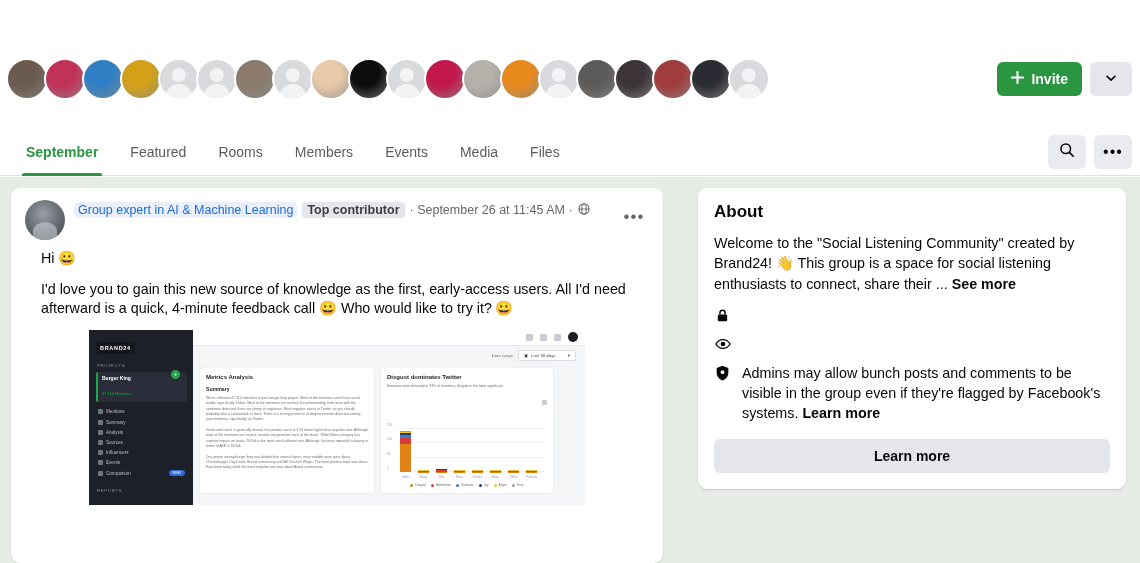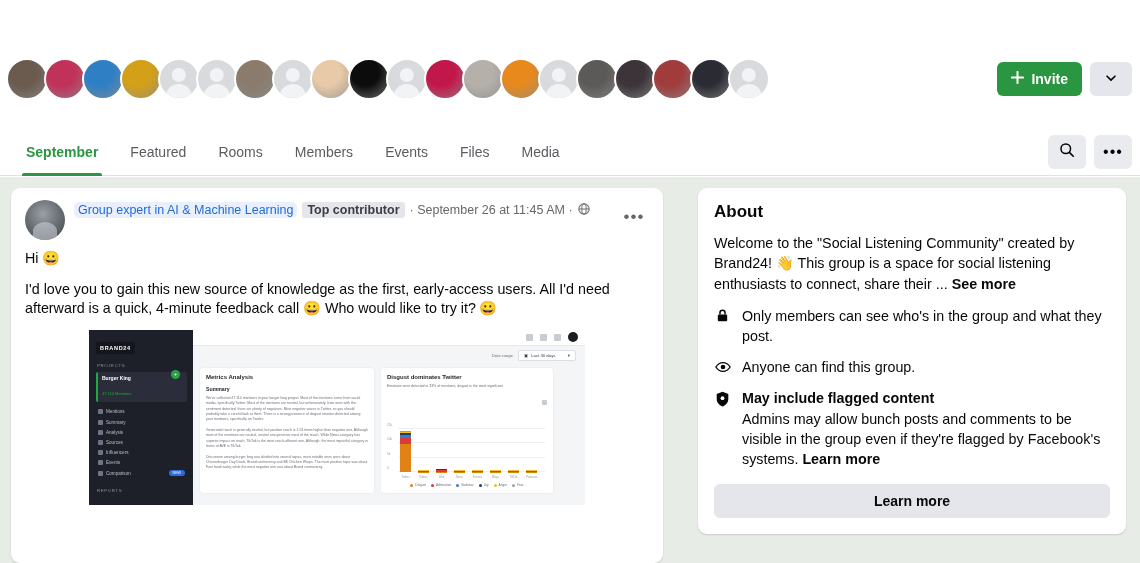--- a/index.html
+++ b/index.html
@@ -113,21 +113,21 @@
     font-size: 12.5px; color: #3b3d41; background: #e4e6eb;
     padding: 1px 5px; border-radius: 3px; font-weight: bold; cursor: pointer;
   }
   .post-time { font-size: 12.5px; color: #65676b; cursor: pointer; }
   .globe { font-size: 12px; color: #65676b; }
   .post-more {
     width: 30px; height: 30px; border-radius: 50%; border: none; background: transparent;
     color: #65676b; font-size: 17px; letter-spacing: 1px; cursor: pointer;
     display: flex; align-items: center; justify-content: center; flex: none; margin-top: 2px;
   }
-  .post-body { padding: 9px 14px 0 14px; }
+  .post-body { padding: 9px 14px 0 30px; }
   .post-body p { font-size: 14.3px; color: #080809; line-height: 1.37; margin-bottom: 11px; }
 
   
   .embed { margin-top: 3px; width: 652px; height: 175px; position: relative; overflow: hidden; background: #ffffff; }
   .embed-inner { position: absolute; left: 78px; top: 0; width: 496px; height: 280px; display: flex; background: #fbfbfb; }
   .dash-side { width: 104px; flex: none; background: #1e2029; position: relative; padding: 6px 6px 0 7px; }
   .dash-logo { font-size: 5.5px; font-weight: bold; color: #ffffff; letter-spacing: 0.7px; background: #15161d; padding: 3px 4px; border-radius: 2px; display: inline-block; }
   .dash-sec { font-size: 4.4px; color: #8b8f9e; letter-spacing: 0.6px; margin: 9px 0 4px 1px; }
   .dash-plus { position: absolute; right: 7px; width: 9px; height: 9px; border-radius: 50%; background: #22a745; color: #fff; font-size: 6px; display: flex; align-items: center; justify-content: center; }
   .dash-proj { background: #2b2e3a; border-left: 2px solid #22a745; border-radius: 2px; padding: 3px 4px; margin-bottom: 5px; }
@@ -242,22 +242,22 @@
     </span>
   </button>
 
   <div class="tabbar">
     <div id="tabsHost" style="display:flex;align-items:stretch;padding-left:10px;">
         <div class="tab active">September</div>
         <div class="tab">Featured</div>
         <div class="tab">Rooms</div>
         <div class="tab">Members</div>
         <div class="tab">Events</div>
+        <div class="tab">Media</div>
         <div class="tab">Files</div>
-        <div class="tab">Media</div>
       </div>
     <div class="tab-actions">
       <button class="icon-btn">
         <span>
           <svg width="16" height="16" viewBox="0 0 18 18">
               <circle cx="7.6" cy="7.6" r="5.4" fill="none" stroke="#050505" stroke-width="1.7"></circle>
               <path d="M11.7 11.7L16 16" stroke="#050505" stroke-width="1.9" stroke-linecap="round"></path>
             </svg>
         </span>
       </button>
@@ -509,43 +509,40 @@
           </div>
           <div id="aboutItems">
               <div class="info-item">
                 <span class="info-ico">
                   <svg width="15" height="15" viewBox="0 0 16 16">
                     <rect x="3" y="7" width="10" height="7.2" rx="1.3" fill="#080809"></rect>
                     <path d="M5.3 7V5a2.7 2.7 0 015.4 0v2" fill="none" stroke="#080809" stroke-width="1.6"></path>
                   </svg>
                 </span>
                 <div style="flex:1;">
-                  <div class="info-desc"><span>Only members can see who's in the group and what they post.</span></div>
                 </div>
               </div>
               <div class="info-item">
                 <span class="info-ico">
                   <svg width="16" height="16" viewBox="0 0 18 18">
                     <path d="M1 9s3-5 8-5 8 5 8 5-3 5-8 5-8-5-8-5z" fill="none" stroke="#080809" stroke-width="1.5"></path>
                     <circle cx="9" cy="9" r="2.6" fill="#080809"></circle>
                   </svg>
                 </span>
                 <div style="flex:1;">
-                  <div class="info-desc"><span>Anyone can find this group.</span></div>
                 </div>
               </div>
               <div class="info-item">
                 <span class="info-ico">
                   <svg width="15" height="16" viewBox="0 0 16 17">
                     <path d="M8 .8l6.2 2.4v5c0 4-2.6 7-6.2 8.2C4.4 15.2 1.8 12.2 1.8 8.2v-5L8 .8z" fill="#080809"></path>
                     <circle cx="8" cy="7.6" r="2" fill="#fff"></circle>
                   </svg>
                 </span>
                 <div style="flex:1;">
-                  <div class="info-title">May include flagged content</div>
                   <div class="info-desc"><span>Admins may allow bunch posts and comments to be visible in the group even if they're flagged by Facebook's systems. </span><b>Learn more</b></div>
                 </div>
               </div>
             </div>
           <button class="learn-btn">Learn more</button>
         </div>
       </div>
 
     </div>
   </div>

